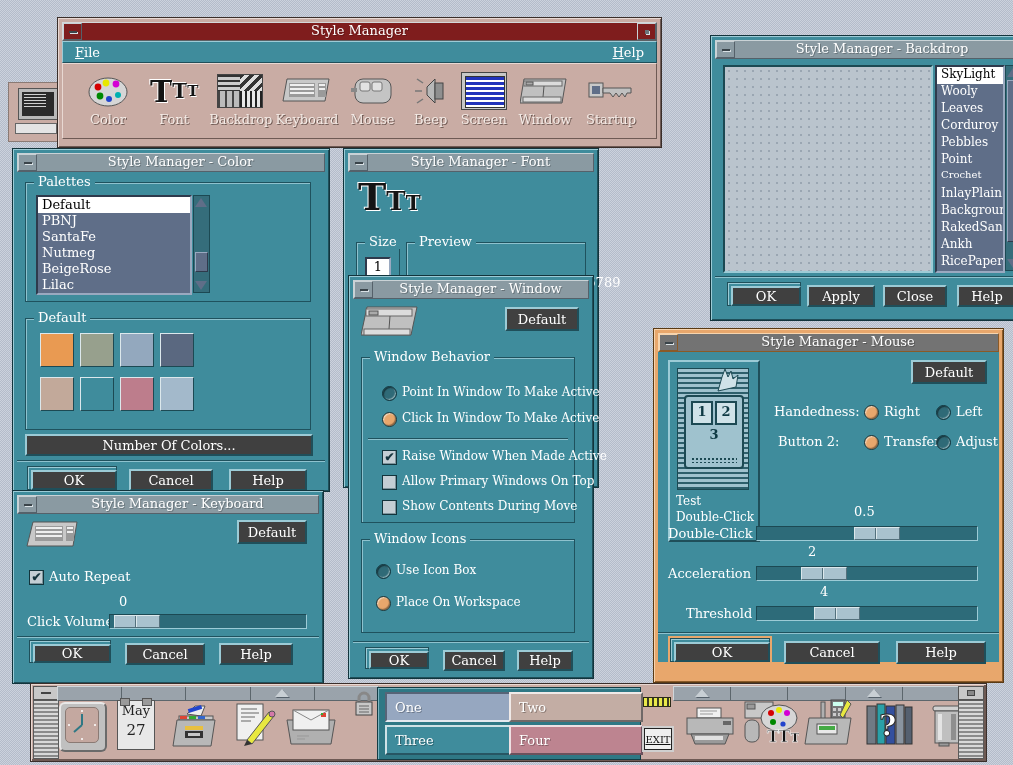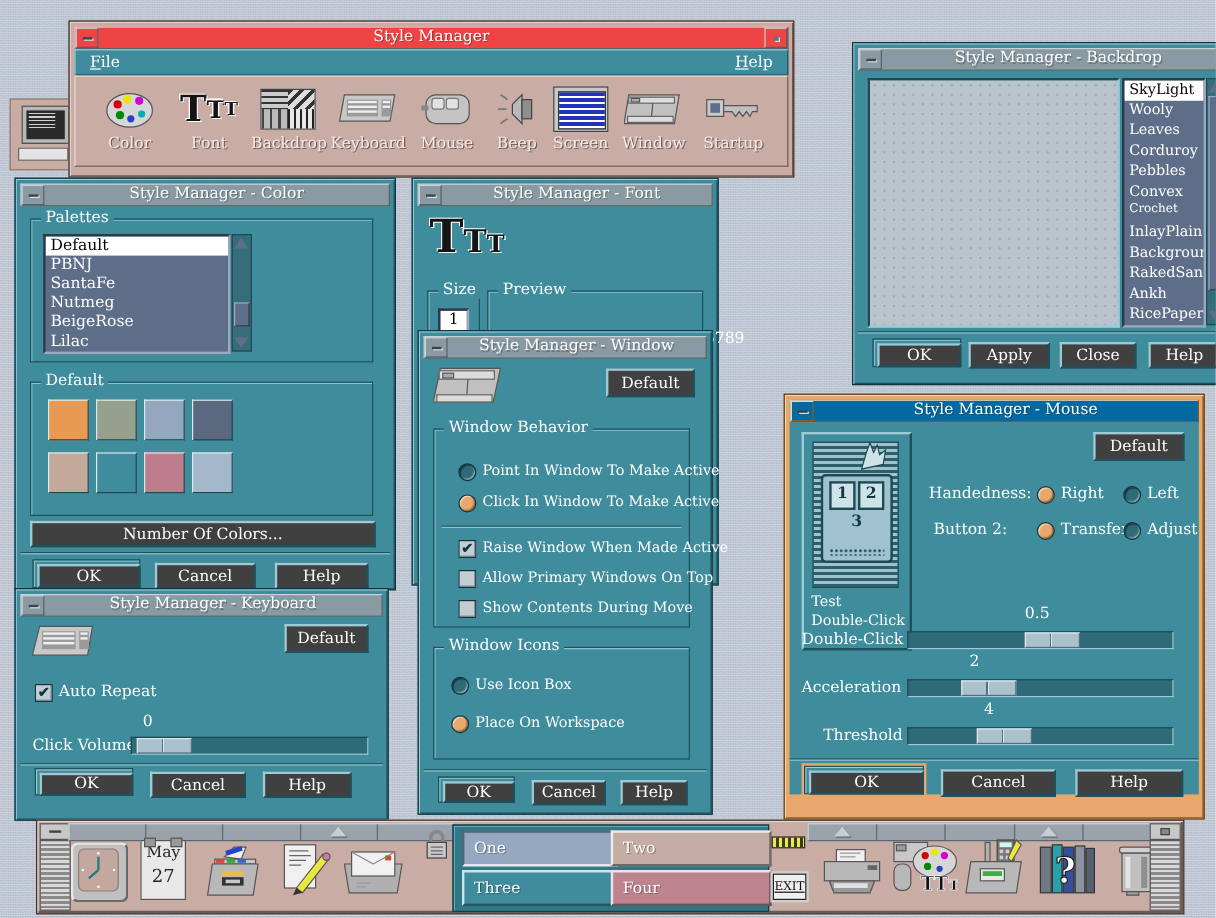--- a/index.html
+++ b/index.html
@@ -9,22 +9,22 @@
     background-image:conic-gradient(#b4bcca 25%,transparent 0 50%,#b4bcca 0 75%,transparent 0);
     background-size:2px 2px;}
   .abs{position:absolute;}
   
   .win{position:absolute;background:#3F8C9C;border:1px solid #12343c;
     box-shadow:inset 1px 1px 0 #9ccbd6,inset -1px -1px 0 #1f4f5a;padding:4px;}
   .win.orange{background:#E8A76C;box-shadow:inset 1px 1px 0 #f6d4ae,inset -1px -1px 0 #8a5a28;border-color:#5a3a14;}
   .win.gray{background:#c9aca4;box-shadow:inset 1px 1px 0 #e8d8d2,inset -1px -1px 0 #6e5a54;border-color:#3a2e2a;}
   .tbar{height:17px;display:flex;align-items:stretch;background:#8A9AA2;
     border:1px solid;border-color:#c9d2d6 #55616a #55616a #c9d2d6;}
-  .tbar.orange{background:#0369a1;border-color:#f6d4ae #8a5a28 #8a5a28 #f6d4ae;}
-  .tbar.graybar{background:#ef4444;border-color:#d4d8da #5c6165 #5c6165 #d4d8da;}
+  .tbar.orange{background:#737373;border-color:#f6d4ae #8a5a28 #8a5a28 #f6d4ae;}
+  .tbar.graybar{background:#7f1d1d;border-color:#d4d8da #5c6165 #5c6165 #d4d8da;}
   .ttl{flex:1;text-align:center;color:#fff;font-size:13px;line-height:16px;
     text-shadow:1px 1px 0 rgba(0,0,0,.25);}
   .tbtn{width:17px;border:1px solid;border-color:#c9d2d6 #55616a #55616a #c9d2d6;
     display:flex;align-items:center;justify-content:center;}
   .tbtn .dash{width:8px;height:2px;background:#3a444a;box-shadow:1px 1px 0 #d8e0e4;}
   .tbtn .dot{width:4px;height:4px;background:#6a747a;box-shadow:1px 1px 0 #d8e0e4;}
   .body{position:relative;background:#3F8C9C;}
   
   .btn{position:absolute;background:#404040;color:#fff;font-size:13px;
     display:flex;align-items:center;justify-content:center;
@@ -241,21 +241,21 @@
     <div class="body" style="height:241px;">
       <div class="abs" style="left:8px;top:6px;width:206px;height:204px;background:#bac4cd;
                   background-image:radial-gradient(#9aa6b2 1px,transparent 1.3px);background-size:8px 8px;
                   border:2px solid;border-color:#1c4953 #9ccbd6 #9ccbd6 #1c4953;"></div>
       <div class="list" style="left:220px;top:6px;width:66px;height:204px;">
         <div class="litem sel" style="height:17px;font-size:12px;">SkyLight</div>
         <div class="litem" style="height:17px;font-size:12px;">Wooly</div>
         <div class="litem" style="height:17px;font-size:12px;">Leaves</div>
         <div class="litem" style="height:17px;font-size:12px;">Corduroy</div>
         <div class="litem" style="height:17px;font-size:12px;">Pebbles</div>
-        <div class="litem" style="height:17px;font-size:12px;">Convex</div>
+        <div class="litem" style="height:17px;font-size:12px;">Point</div>
         <div class="litem" style="height:17px;font-size:10px;">Crochet</div>
         <div class="litem" style="height:17px;font-size:12px;">InlayPlain</div>
         <div class="litem" style="height:17px;font-size:12px;">Background</div>
         <div class="litem" style="height:17px;font-size:12px;">RakedSand</div>
         <div class="litem" style="height:17px;font-size:12px;">Ankh</div>
         <div class="litem" style="height:17px;font-size:12px;">RicePaper</div>
       </div>
       <div class="sbar" style="left:290px;top:6px;width:15px;height:204px;">
         <div class="sarrow up" style="top:2px;"></div>
         <div class="sthumbv" style="top:14px;width:11px;height:160px;"></div>

